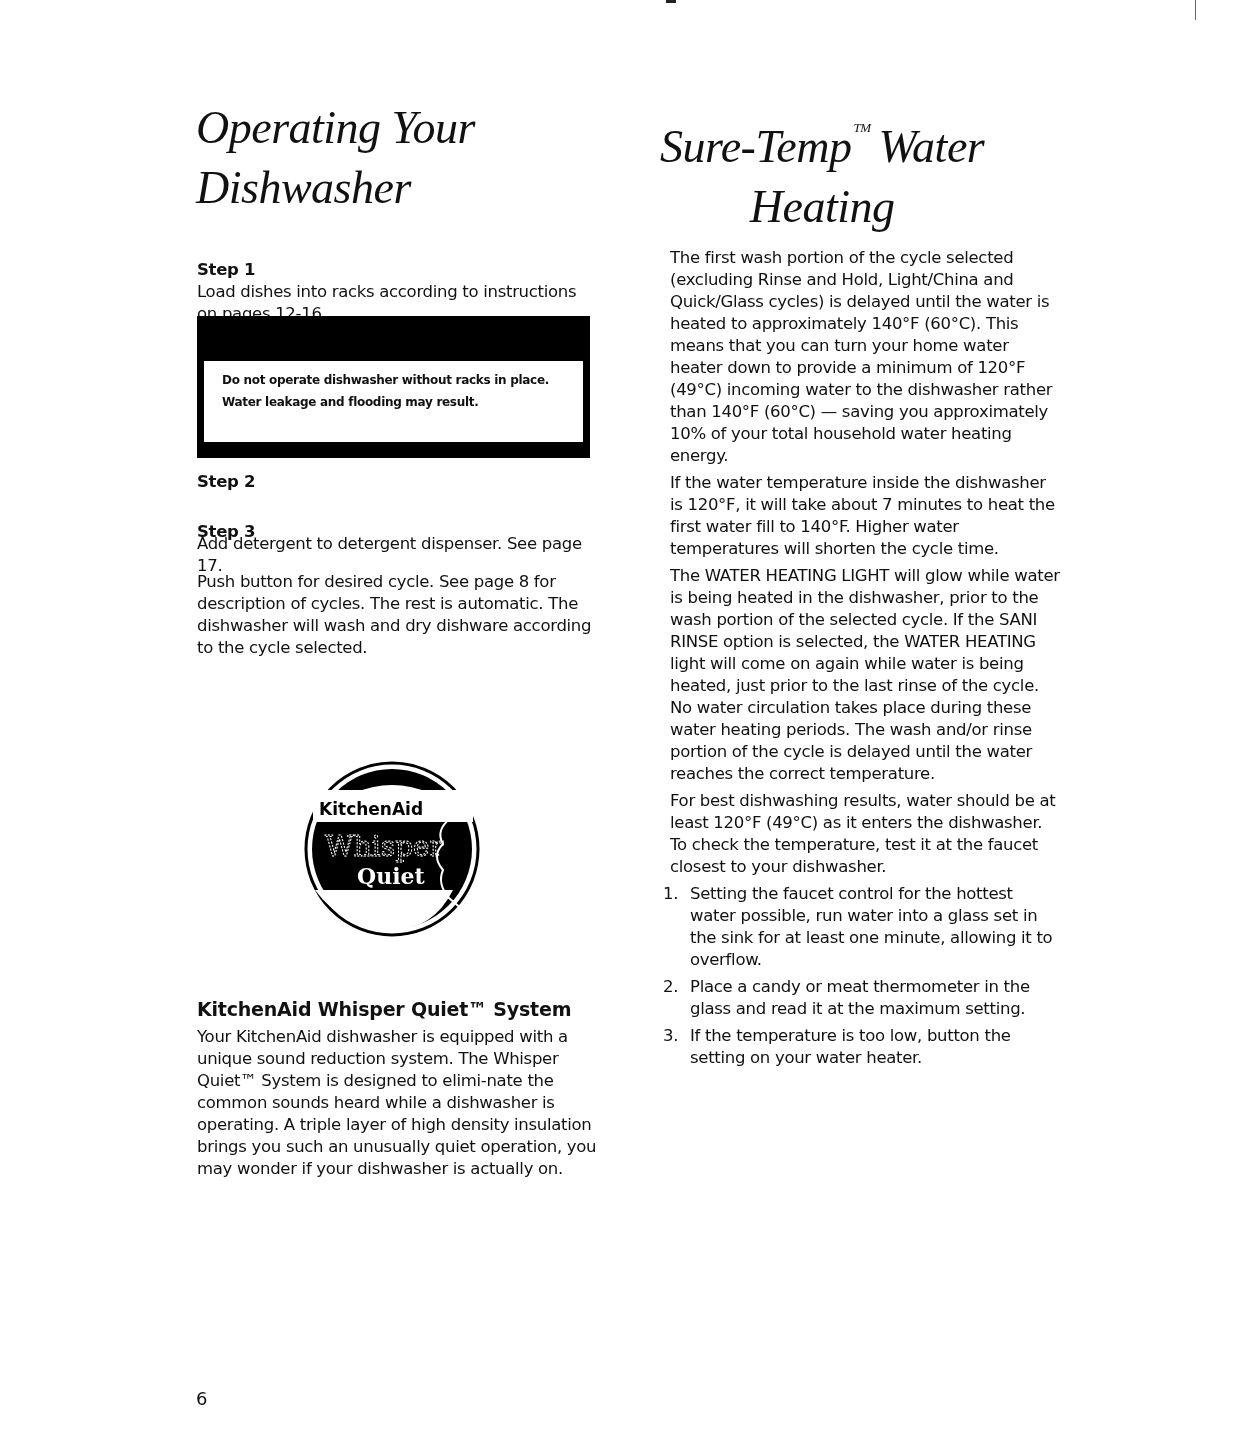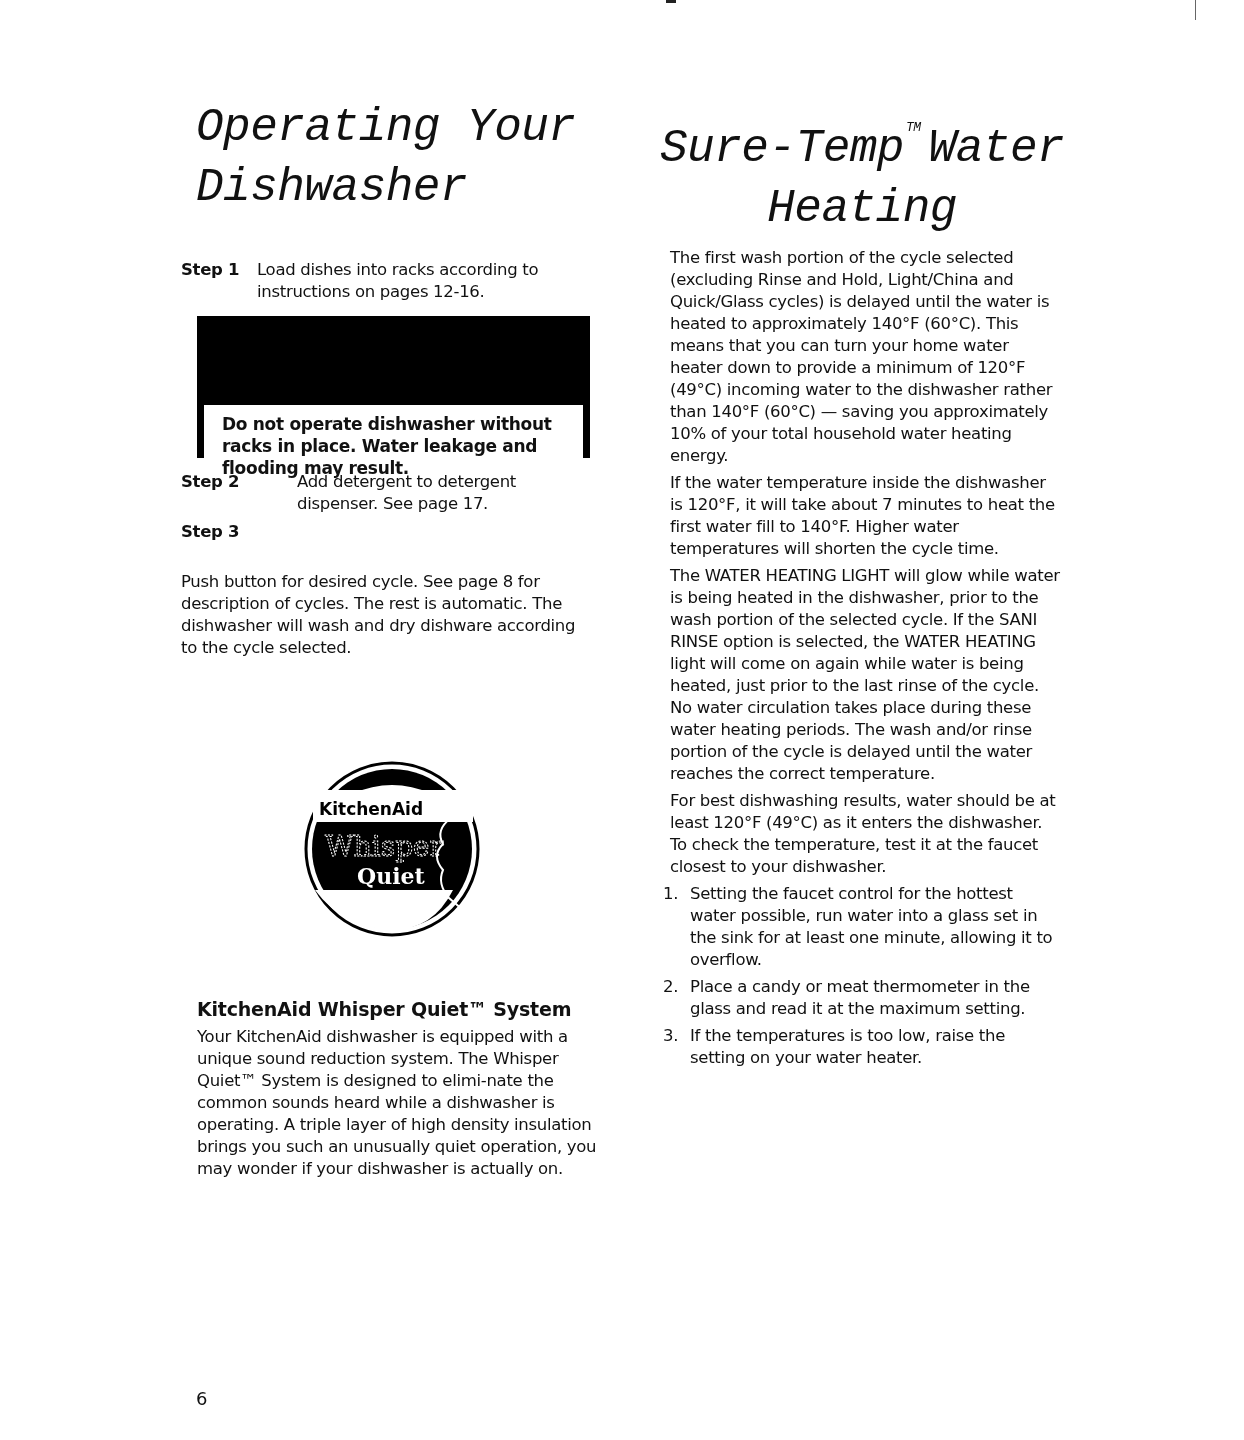--- a/index.html
+++ b/index.html
@@ -1,32 +1,32 @@
 <!DOCTYPE html>
 <html><head>
 <meta charset="utf-8">
 <style>
   html, body { margin: 0; padding: 0; background: #ffffff; }
   body { width: 1244px; height: 1440px; position: relative; overflow: hidden; color: #111; font-family: "DejaVu Sans", sans-serif; }
   .scan-mark-top { position: absolute; left: 666px; top: 0; width: 10px; height: 3px; background: #222; }
   .scan-mark-right { position: absolute; left: 1195px; top: 0; width: 1px; height: 20px; background: #666; }
 
-  .title { position: absolute; font-family: Liberation Mono, monospace; font-style: italic; font-size: 46px; line-height: 60px; font-weight: normal; margin: 0; letter-spacing: -0.5px; }
+  .title { position: absolute; font-family: Liberation Serif, serif; font-style: italic; font-size: 46px; line-height: 60px; font-weight: normal; margin: 0; letter-spacing: -0.5px; }
   .title-left { left: 196px; top: 98px; }
   .title-right { left: 660px; top: 98px; text-align: center; }
   .tm-sup { font-size: 13px; vertical-align: 30px; font-style: italic; margin-left: 2px; margin-right: 8px; }
 
   .body-text { font-family: "DejaVu Sans", sans-serif; font-size: 16.5px; line-height: 22px; letter-spacing: -0.3px; }
 
-  .step { position: absolute; left: 181px; width: 400px; display: flex; }
+  .step { position: absolute; left: 197px; width: 400px; display: flex; flex-direction: column; }
   .step-label { width: 76px; font-weight: bold; flex: none; }
   .step-text { flex: 1; }
 
   .warning-box { position: absolute; left: 197px; top: 316px; width: 393px; height: 142px; background: #000; }
-  .warning-inner { position: absolute; left: 7px; top: 45px; width: 379px; height: 69px; background: #fff; box-sizing: border-box; padding: 8px 0 0 18px; font-weight: bold; font-size: 17px; line-height: 22px; letter-spacing: -0.3px; margin-top: 44px; }
+  .warning-inner { position: absolute; left: 7px; top: 45px; width: 379px; height: 81px; background: #fff; box-sizing: border-box; padding: 8px 0 0 18px; font-weight: bold; font-size: 12px; line-height: 22px; letter-spacing: -0.3px; }
 
   .badge { position: absolute; left: 303px; top: 760px; width: 178px; height: 178px; }
 
   .section-heading { position: absolute; left: 197px; top: 996px; font-weight: bold; font-size: 19px; line-height: 26px; margin: 0; letter-spacing: -0.2px; }
   .section-body { position: absolute; left: 197px; top: 1026px; width: 400px; }
 
   .right-col { position: absolute; left: 663px; top: 247px; width: 400px; }
   .right-col p { margin: 0 0 5px 7px; }
   .num-list { list-style: none; padding: 0; margin: 0; }
   .num-list li { display: flex; margin-bottom: 5px; }
@@ -94,18 +94,18 @@
     <li>
       <span class="n">1.</span>
       <span>Setting the faucet control for the hottest water possible, run water into a glass set in the sink for at least one minute, allowing it to overflow.</span>
     </li>
     <li>
       <span class="n">2.</span>
       <span>Place a candy or meat thermometer in the glass and read it at the maximum setting.</span>
     </li>
     <li>
       <span class="n">3.</span>
-      <span>If the temperatures is too low, raise the setting on your water heater.</span>
+      <span>If the temperature is too low, button the setting on your water heater.</span>
     </li>
   </ol>
 </div>
 
 <div class="page-number">6</div>
 
 </body></html>

